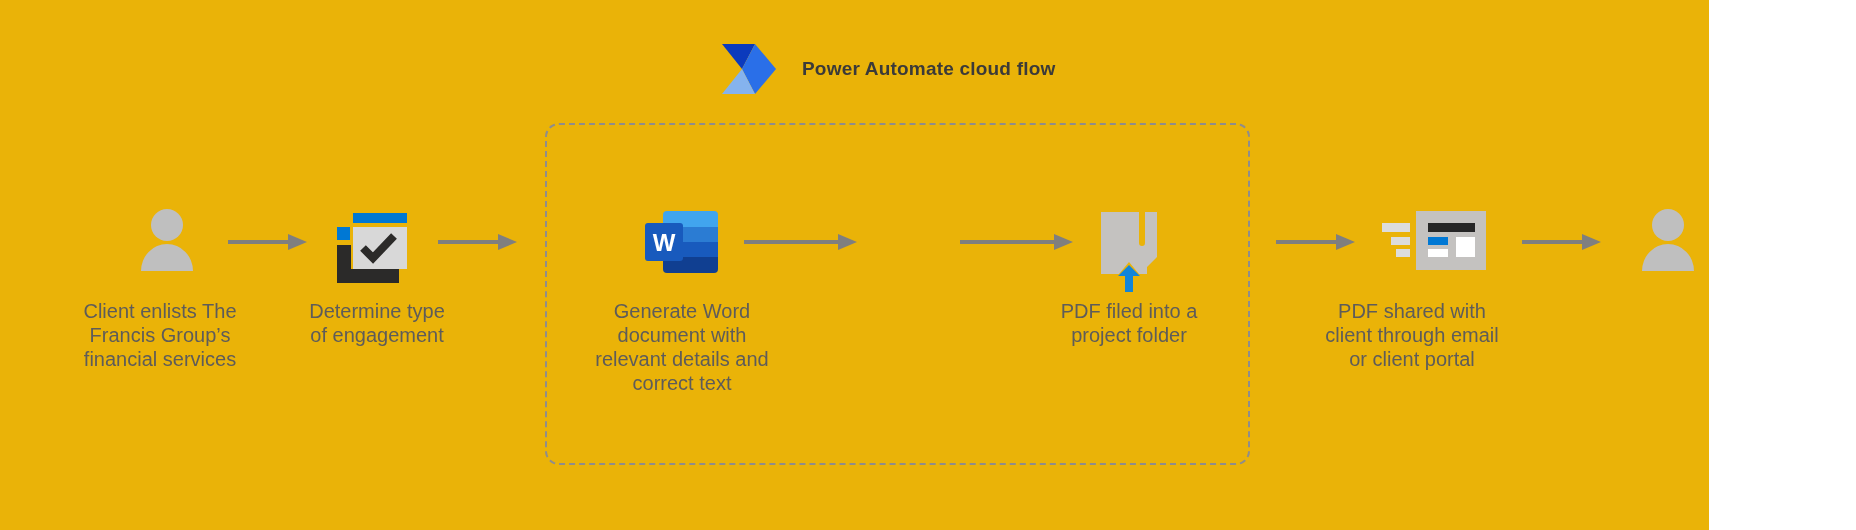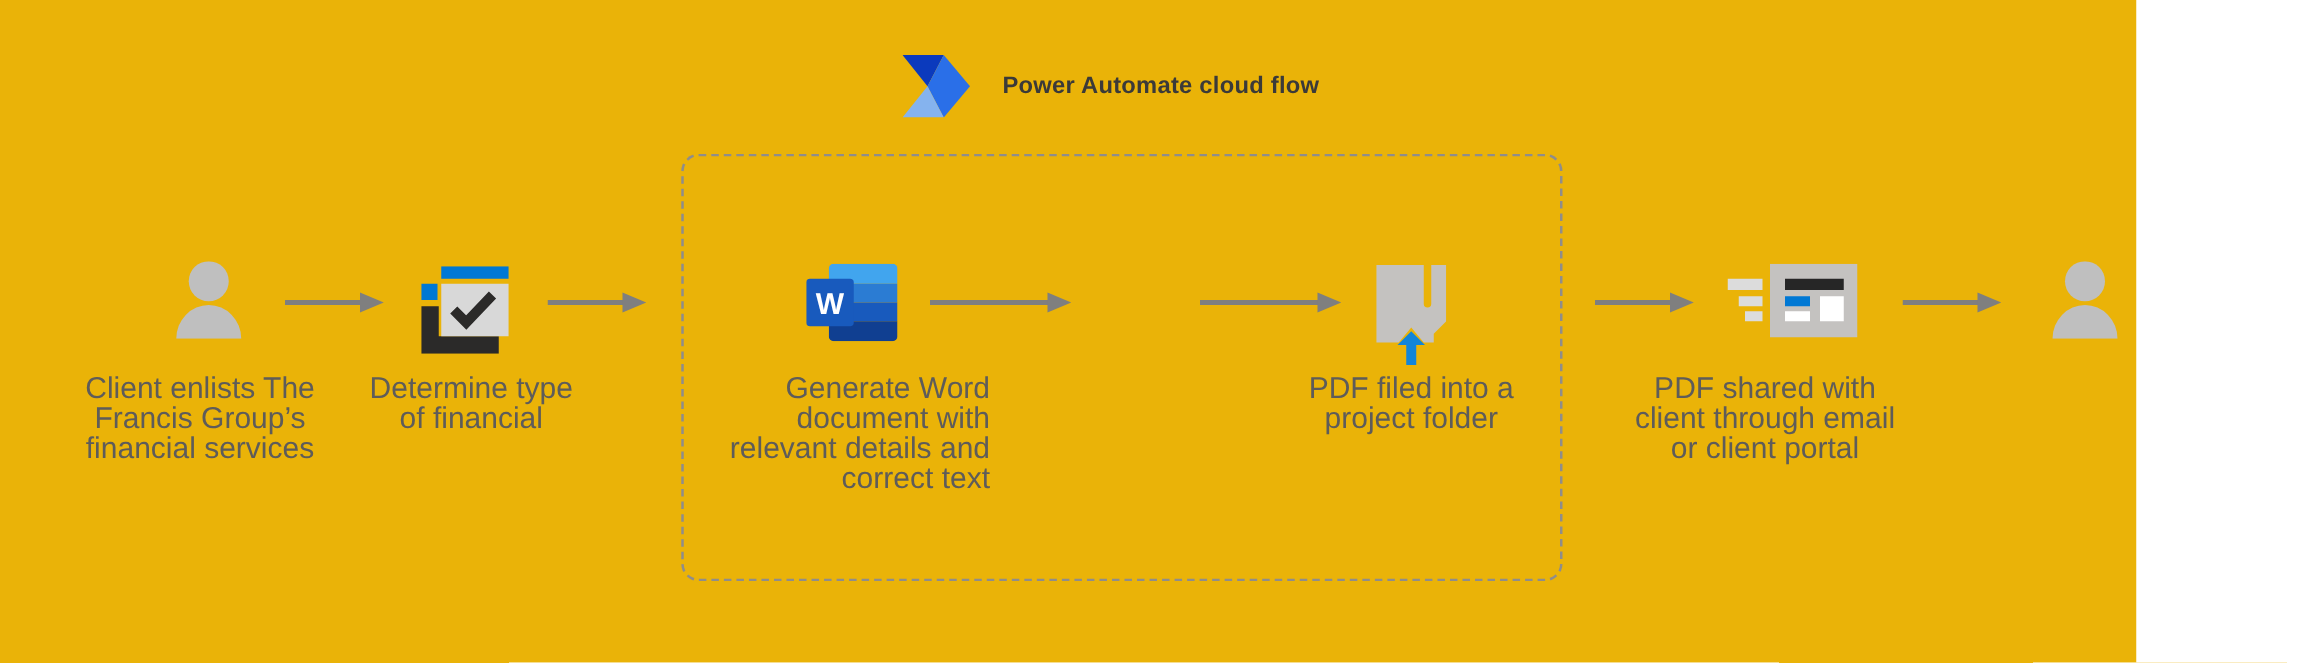--- a/index.html
+++ b/index.html
@@ -22,21 +22,21 @@
   .flow-box{
     position:absolute;left:545px;top:123px;width:701px;height:338px;
     border:2px dashed #8f8d8b;border-radius:14px;
     background:transparent;
   }
   .step{position:absolute;}
   .step .icon{display:block;}
   .label{
     position:absolute;
     text-align:center;
-    font-size:24px;line-height:24px;color:#5e5c5a;
+    font-size:20px;line-height:24px;color:#5e5c5a;
     white-space:pre-line;
   }
   .arrow{position:absolute;top:232px;}
 </style>
 </head>
 <body>
 
 <div class="canvas">
 
   <div class="header">
@@ -68,21 +68,21 @@
   <div class="step" style="left:337px;top:213px;">
     <svg class="icon" width="70" height="70" viewBox="0 0 70 70">
       <rect x="16" y="0" width="54" height="10" fill="#0078d4"></rect>
       <rect x="0" y="14" width="13" height="13" fill="#0078d4"></rect>
       <path d="M0,32 H14 V56 H62 V70 H0 Z" fill="#2b2a29"></path>
       <rect x="16" y="14" width="54" height="42" fill="#d8d8d8"></rect>
       <path d="M26,35 L36,45 L57,23" stroke="#2b2a29" stroke-width="8" fill="none"></path>
     </svg>
   </div>
   <div class="label" style="left:267px;top:299px;width:220px;">Determine type
-of financial</div>
+of engagement</div>
 
   <svg class="arrow" style="left:438px;" width="80" height="20" viewBox="0 0 80 20">
     <line x1="0" y1="10" x2="62" y2="10" stroke="#7f7f7f" stroke-width="4"></line>
     <polygon points="60,2 79,10 60,18" fill="#7f7f7f"></polygon>
   </svg>
 
   <div class="step" style="left:645px;top:211px;">
     <svg class="icon" width="73" height="62" viewBox="0 0 73 62">
       <defs>
           <clipPath id="wdoc">
@@ -92,21 +92,21 @@
       <g clip-path="url(#wdoc)">
         <rect x="18" y="0" width="55" height="16" fill="#41a5ee"></rect>
         <rect x="18" y="16" width="55" height="15" fill="#2b7cd3"></rect>
         <rect x="18" y="31" width="55" height="15" fill="#185abd"></rect>
         <rect x="18" y="46" width="55" height="16" fill="#103f91"></rect>
       </g>
       <rect x="0" y="12" width="38" height="38" rx="3" fill="#185abd"></rect>
       <text x="19" y="40" text-anchor="middle" font-size="24" font-weight="bold" fill="#ffffff">W</text>
     </svg>
   </div>
-  <div class="label" style="left:572px;top:299px;width:220px;text-align:right;">Generate Word
+  <div class="label" style="left:572px;top:299px;width:220px;">Generate Word
 document with
 relevant details and
 correct text</div>
 
   <svg class="arrow" style="left:744px;" width="114" height="20" viewBox="0 0 114 20">
     <line x1="0" y1="10" x2="96" y2="10" stroke="#7f7f7f" stroke-width="4"></line>
     <polygon points="94,2 113,10 94,18" fill="#7f7f7f"></polygon>
   </svg>
 
 

